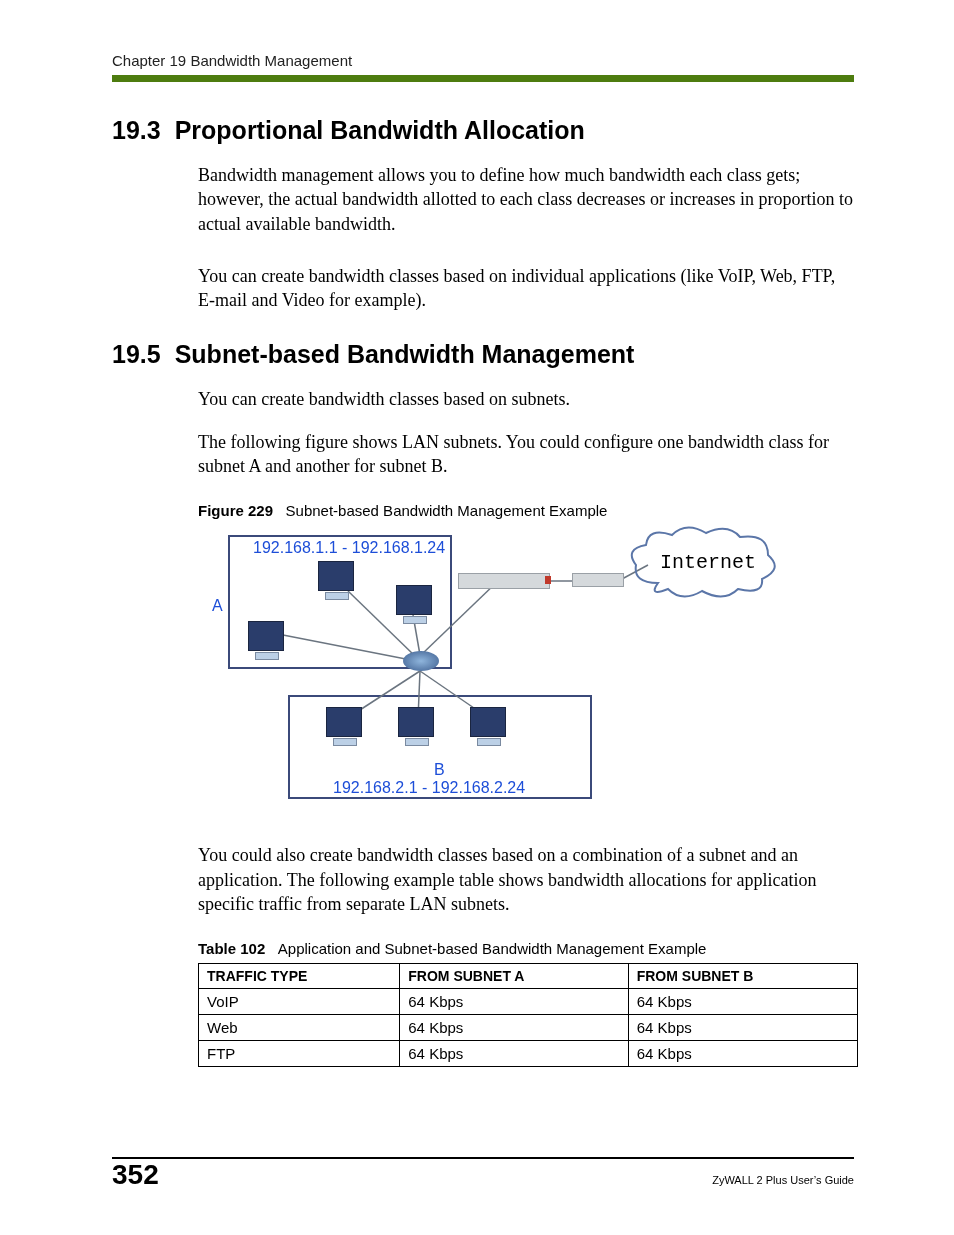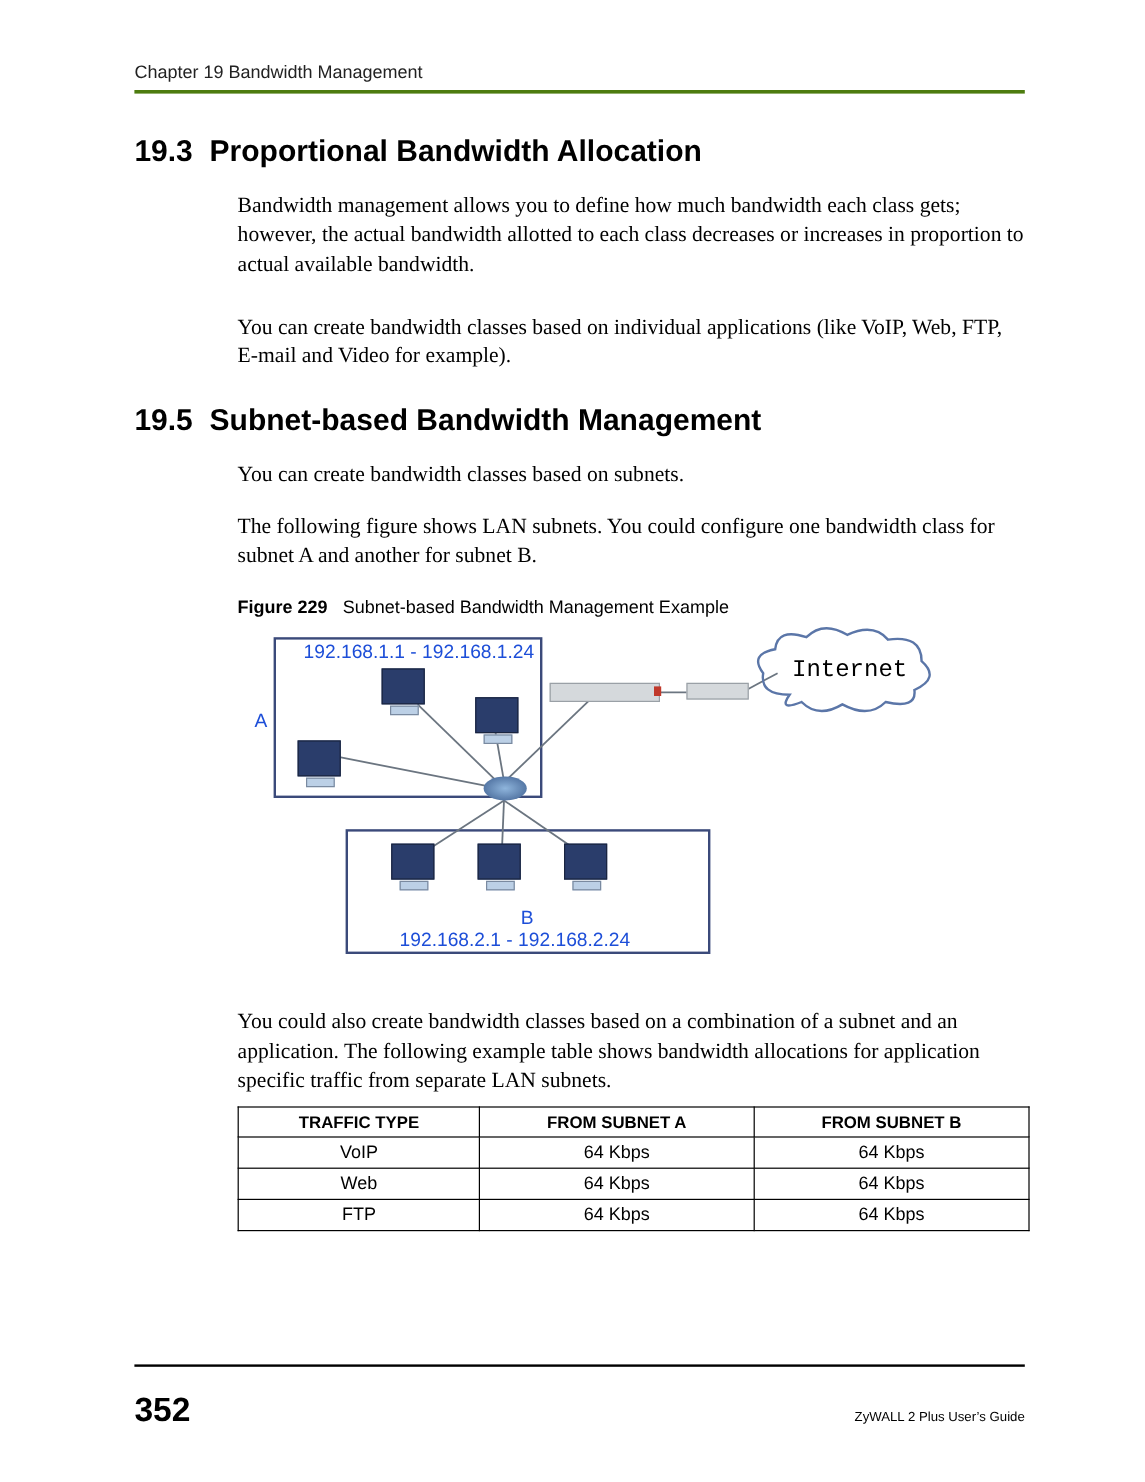--- a/index.html
+++ b/index.html
@@ -13,21 +13,21 @@
     width: 954px;
     height: 1235px;
     box-sizing: border-box;
     padding: 52px 100px 44px 112px;
     position: relative;
   }
   .running-head {
     font-family: Arial, Helvetica, sans-serif;
     font-size: 15px;
     color: #222;
-    border-bottom: 3px solid #4d7c0f;
+    border-bottom: 7px solid #4d7c0f;
     padding-bottom: 6px;
     margin-bottom: 34px;
   }
   .section {
     margin-bottom: 28px;
   }
   .section h2 {
     font-family: Arial, Helvetica, sans-serif;
     font-weight: bold;
     font-size: 25px;
@@ -138,31 +138,31 @@
   .table-wrap { margin-left: 86px; }
   table.data {
     border-collapse: collapse;
     width: 660px;
     font-family: Arial, Helvetica, sans-serif;
     font-size: 15px;
   }
   table.data th, table.data td {
     border: 1px solid #000;
     padding: 4px 8px;
-    text-align: center;
+    text-align: left;
   }
   table.data th {
     font-weight: bold;
     font-size: 14px;
   }
   .footer {
     position: absolute;
     left: 112px; right: 100px; bottom: 44px;
     border-top: 2px solid #000;
-    padding-top: 20px;
+    padding-top: 0;
     display: flex;
     justify-content: space-between;
     align-items: baseline;
   }
   .page-num {
     font-family: Arial, Helvetica, sans-serif;
     font-weight: bold;
     font-size: 28px;
   }
   .guide-name {
@@ -236,20 +236,23 @@
       <span class="fig-label fig-range2">192.168.2.1 - 192.168.2.24</span>
       <span class="fig-label fig-A">A</span>
       <span class="fig-label fig-B">B</span>
       <span class="fig-cloud-text">Internet</span>
     </div>
   </div>
 
   <div class="section" style="margin-top:38px;">
     <p class="body-text">You could also create bandwidth classes based on a combination of a subnet and an application. The following example table shows bandwidth allocations for application specific traffic from separate LAN subnets.</p>
 
+    <div class="caption">
+      <span class="cap-label">Table 102</span>&nbsp;&nbsp;&nbsp;<span>Application and Subnet-based Bandwidth Management Example</span>
+    </div>
 
     <div class="table-wrap">
       <table class="data">
         <thead>
           <tr>
             <th>TRAFFIC TYPE</th>
             <th>FROM SUBNET A</th>
             <th>FROM SUBNET B</th>
           </tr>
         </thead>

